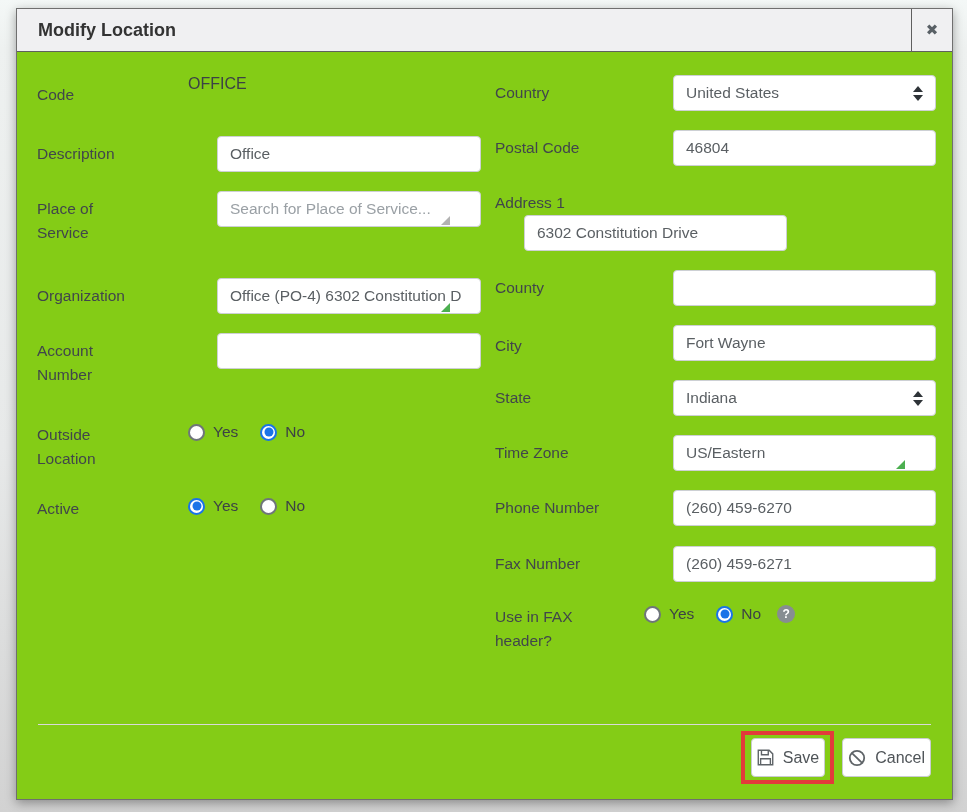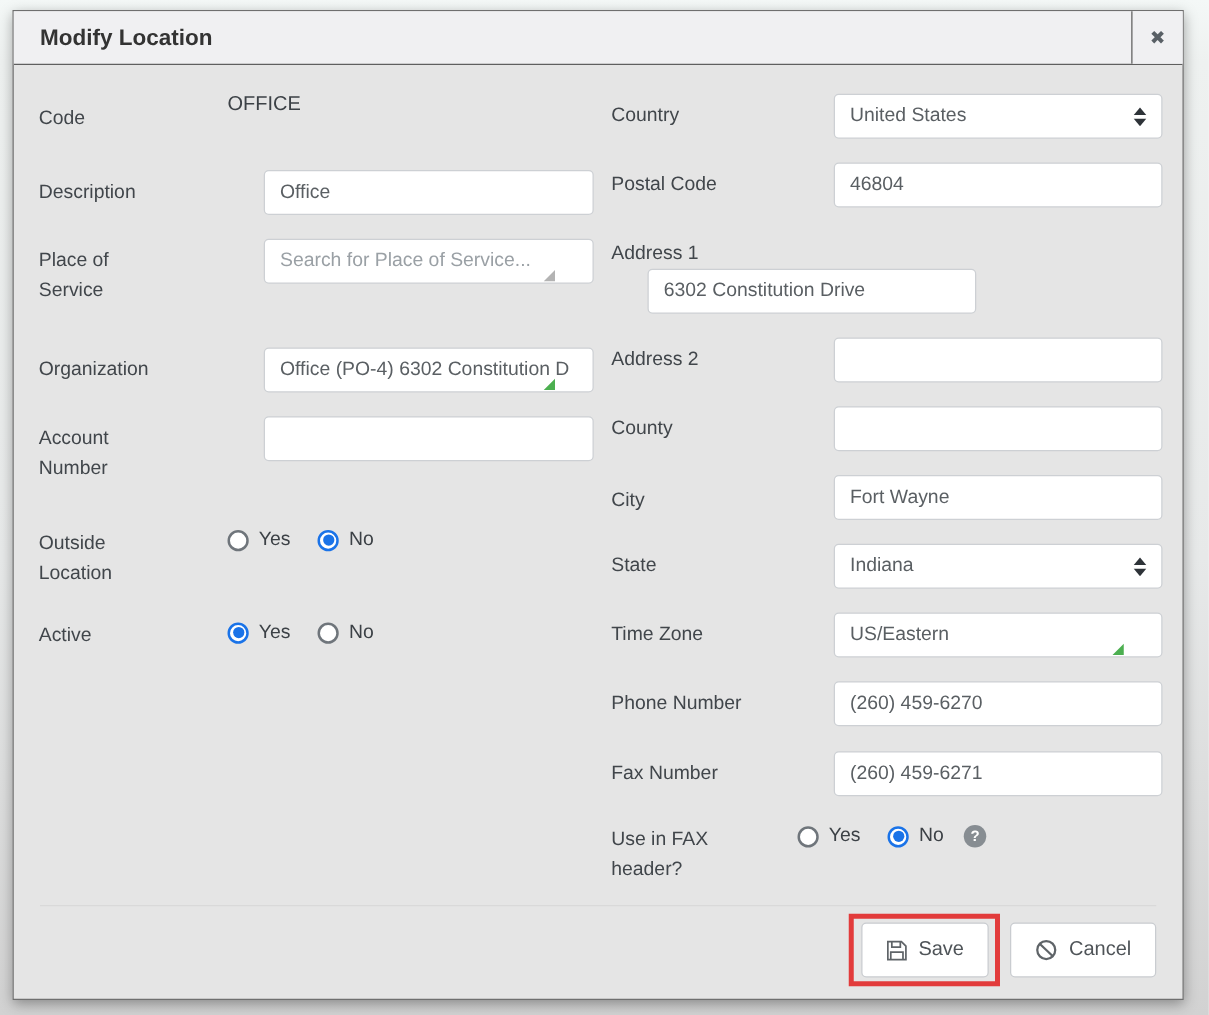--- a/index.html
+++ b/index.html
@@ -3,22 +3,22 @@
 <meta charset="utf-8">
 <style>
   * { margin:0; padding:0; box-sizing:border-box; }
   html,body { width:967px; height:812px; }
   body {
     font-family:"Liberation Sans","DejaVu Sans",sans-serif;
     background:linear-gradient(180deg,#f4f8f7 0%, #eef1f0 6%, #e7e9e9 55%, #d2d2d2 100%);
     position:relative; overflow:hidden;
   }
   .modal {
-    position:absolute; left:10px; top:8px; width:937px; height:792px;
-    background:#e5e5e5; border:1px solid #6f6f6f;
+    position:absolute; left:16px; top:8px; width:937px; height:792px;
+    background:#84cc16; border:1px solid #6f6f6f;
     box-shadow:0 3px 10px rgba(0,0,0,.35);
   }
   
   .modal-header {
     height:43px; background:#f0f0f2; border-bottom:1px solid #5f5f5f;
     display:flex; align-items:center;
   }
   .modal-title {
     flex:1; padding-left:21px; font-size:18px; font-weight:bold; color:#333;
   }
@@ -78,21 +78,21 @@
     width:18px; height:18px; border-radius:50%; background:#878d92; color:#fff;
     font-size:12px; font-weight:bold; display:inline-flex; align-items:center;
     justify-content:center; margin-left:16px; cursor:pointer; flex:0 0 auto;
   }
   
   .modal-footer { position:absolute; left:0; right:0; top:715px; }
   .footer-sep { border-top:1px solid #d9d9d9; margin:0 21px; }
   .footer-btns { display:flex; justify-content:flex-end; align-items:center; padding:13px 21px 0 0; gap:17px; }
   .btn {
     display:inline-flex; align-items:center; gap:9px; background:#fff;
-    border:1px solid #c9ccd0; border-radius:4px; height:44px; padding:0 19px;
+    border:1px solid #c9ccd0; border-radius:4px; height:39px; padding:0 5px;
     font-family:"Liberation Sans","DejaVu Sans",sans-serif;
     font-size:16px; color:#4f5458; cursor:pointer;
   }
   .save-wrap { position:relative; display:inline-flex; }
   .annotation {
     position:absolute; left:-10px; top:-7px; right:-9px; bottom:-7px;
     border:4px solid #e23b3b; pointer-events:none; z-index:5;
   }
   .icon-svg { display:block; }
 </style>
@@ -205,26 +205,20 @@
         </div>
     </div>
 
     <div class="frow" style="margin-bottom:19px;flex-direction:column;">
       <div class="flabel">Address 1</div>
       <div class="fctrl">
           <input class="tb" type="text" value="6302 Constitution Drive" style="">
         </div>
     </div>
 
-    <div class="frow" style="margin-bottom:19px;">
-      <div class="flabel">Address 2</div>
-      <div class="fctrl">
-          <input class="tb" type="text" value="" style="">
-        </div>
-    </div>
 
     <div class="frow" style="margin-bottom:19px;">
       <div class="flabel">County</div>
       <div class="fctrl">
           <input class="tb" type="text" value="" style="">
         </div>
     </div>
 
     <div class="frow" style="margin-bottom:19px;align-items:center;">
       <div class="flabel">City</div>

